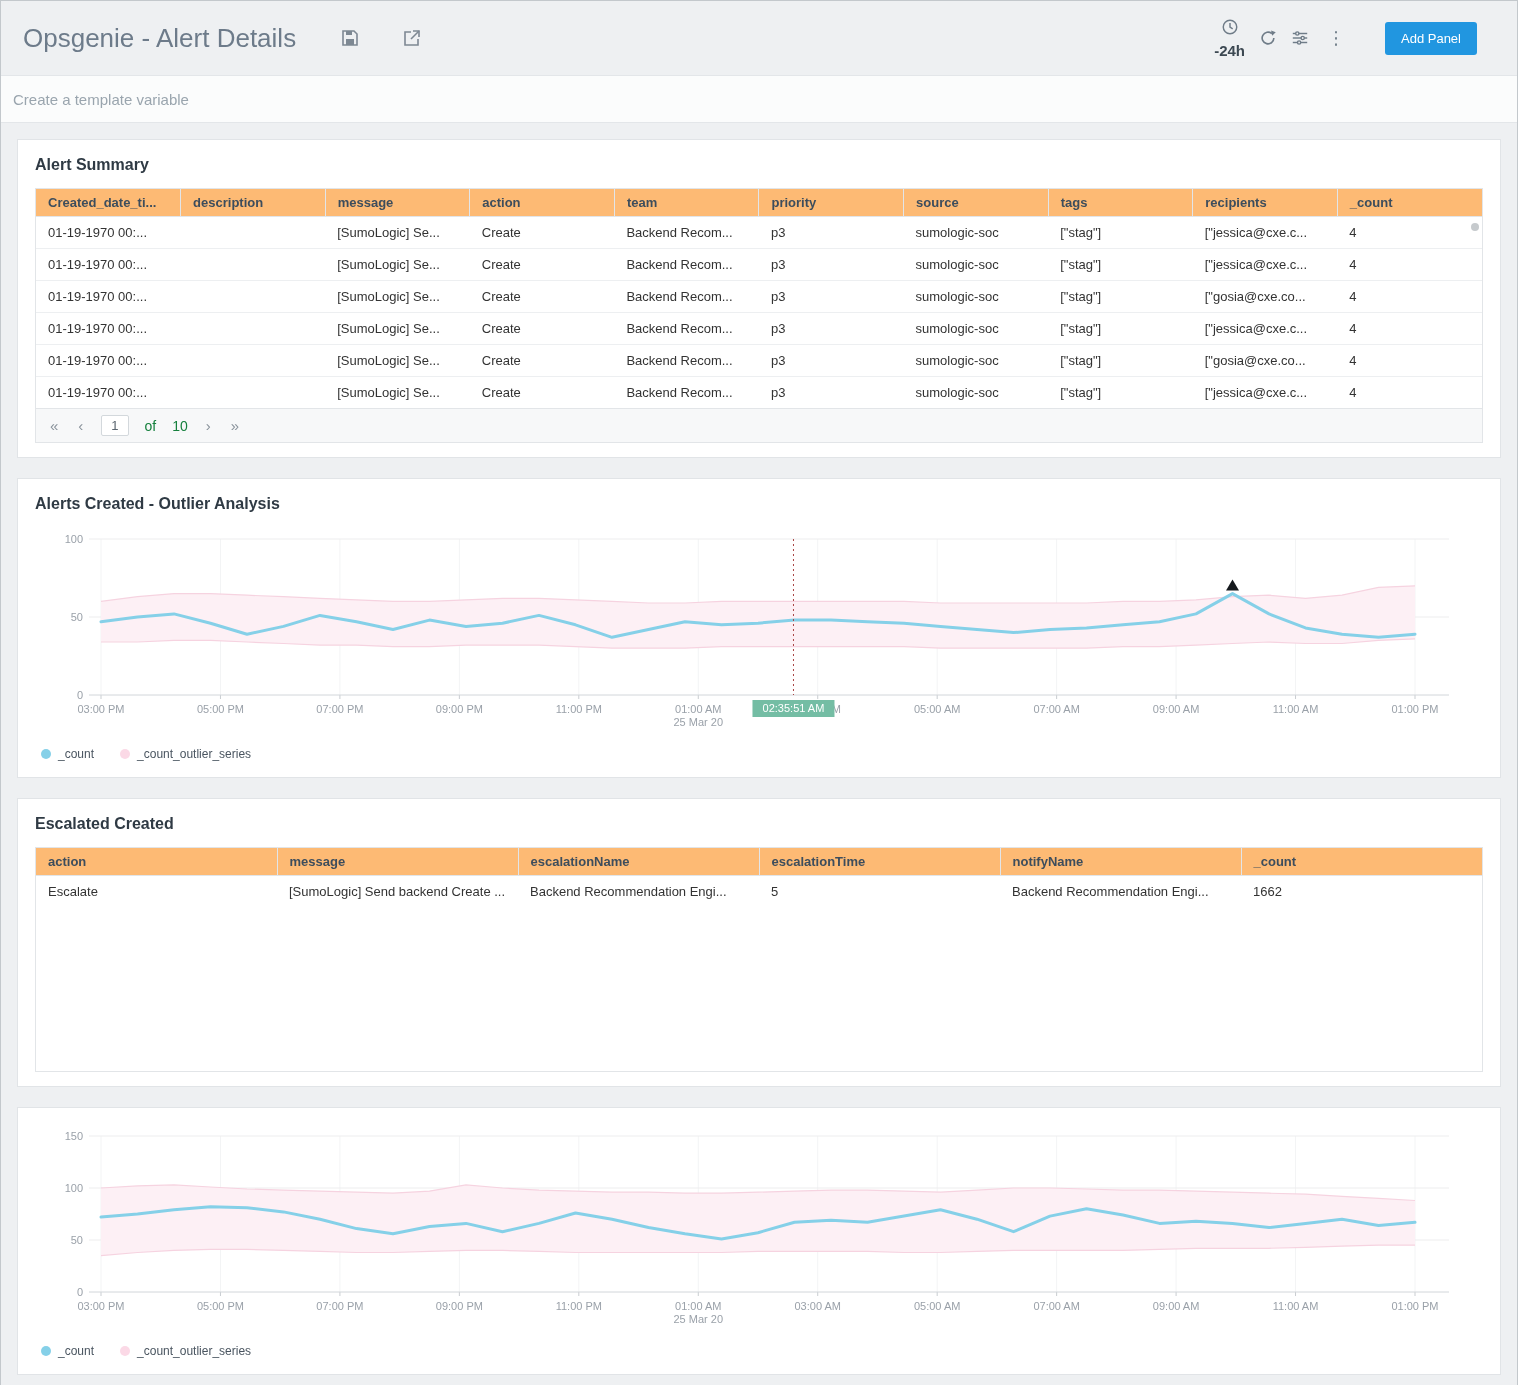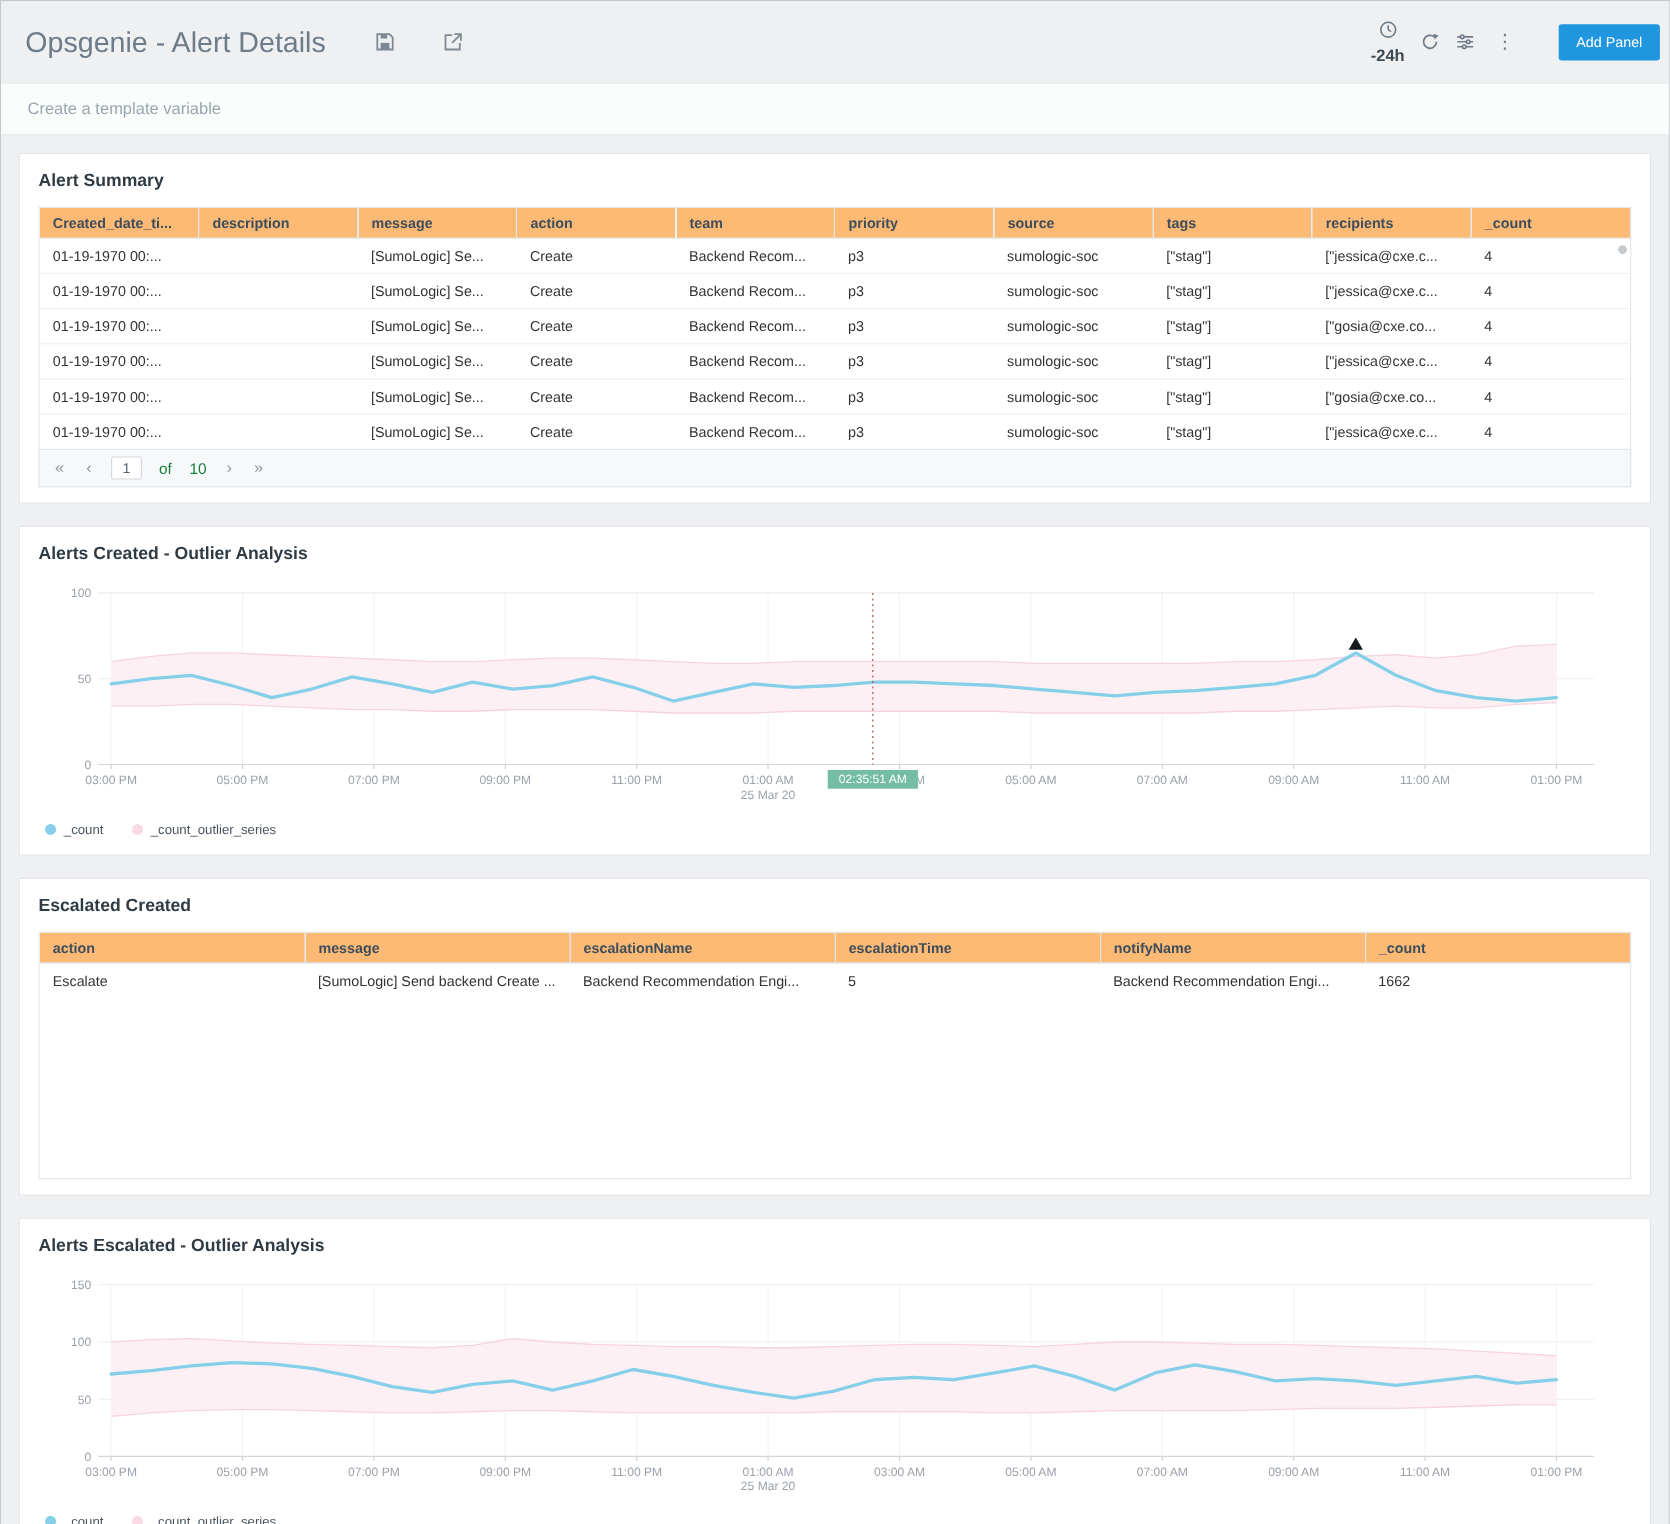--- a/index.html
+++ b/index.html
@@ -12,21 +12,21 @@
     width: 1518px;
     min-height: 1385px;
     background: #eef0f2;
     border: 1px solid #c3c8cc;
   }
   
   .dash-header {
     display: flex;
     align-items: center;
     height: 74px;
-    padding: 0 8px 0 22px;
+    padding: 0 40px 0 22px;
     background: #eef0f2;
     gap: 28px;
   }
   .dash-title {
     font-size: 26px;
     font-weight: 400;
     color: #6d7b8a;
     margin-right: 16px;
   }
   .hicon {
@@ -60,21 +60,21 @@
     margin-left: 22px;
   }
   
   .template-bar {
     background: #fbfcfc;
     border-top: 1px solid #e3e6e9;
     border-bottom: 1px solid #e3e6e9;
     height: 48px;
     display: flex;
     align-items: center;
-    padding: 0 24px;
+    padding: 0 12px;
     color: #9aa5ae;
     font-size: 15px;
     cursor: pointer;
   }
   
   .panels { padding: 16px 16px 8px 16px; }
   .panel {
     background: #fff;
     border: 1px solid #e1e4e7;
     margin-bottom: 20px;
@@ -412,21 +412,20 @@
                 <td>5</td>
                 <td>Backend Recommendation Engi...</td>
                 <td>1662</td>
               </tr>
             </tbody>
         </table>
       </div>
     </div>
 
     <div class="panel">
-      <div class="panel-title">Alerts Escalated - Outlier Analysis</div>
       <div class="chart-wrap">
         <svg id="chart2" class="chart" width="1440" height="210">
             <line x1="66" y1="12" x2="66" y2="168" stroke="#f3f4f5" stroke-width="1"></line>
             <line x1="66" y1="168" x2="66" y2="172" stroke="#c9cdd1" stroke-width="1"></line>
             <text x="66" y="186" text-anchor="middle" fill="#9aa1a9" font-size="11">03:00 PM</text>
             <line x1="185.45454545454544" y1="12" x2="185.45454545454544" y2="168" stroke="#f3f4f5" stroke-width="1"></line>
             <line x1="185.45454545454544" y1="168" x2="185.45454545454544" y2="172" stroke="#c9cdd1" stroke-width="1"></line>
             <text x="185.45454545454544" y="186" text-anchor="middle" fill="#9aa1a9" font-size="11">05:00 PM</text>
             <line x1="304.9090909090909" y1="12" x2="304.9090909090909" y2="168" stroke="#f3f4f5" stroke-width="1"></line>
             <line x1="304.9090909090909" y1="168" x2="304.9090909090909" y2="172" stroke="#c9cdd1" stroke-width="1"></line>

